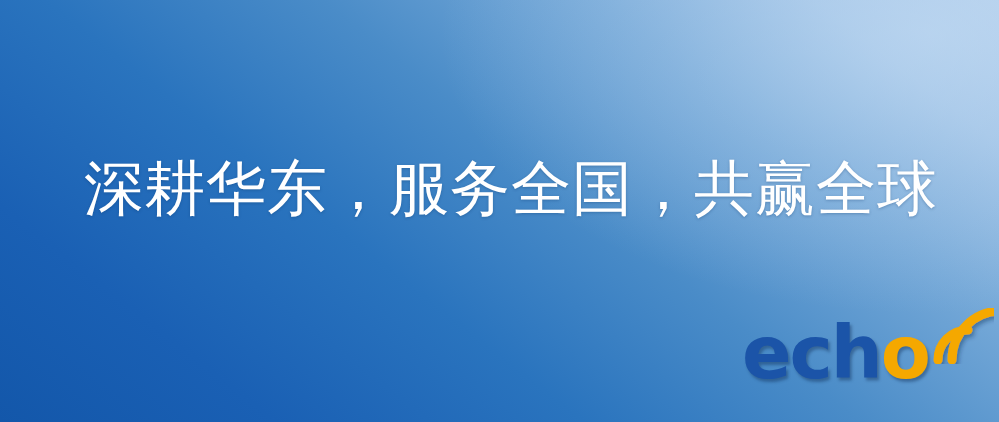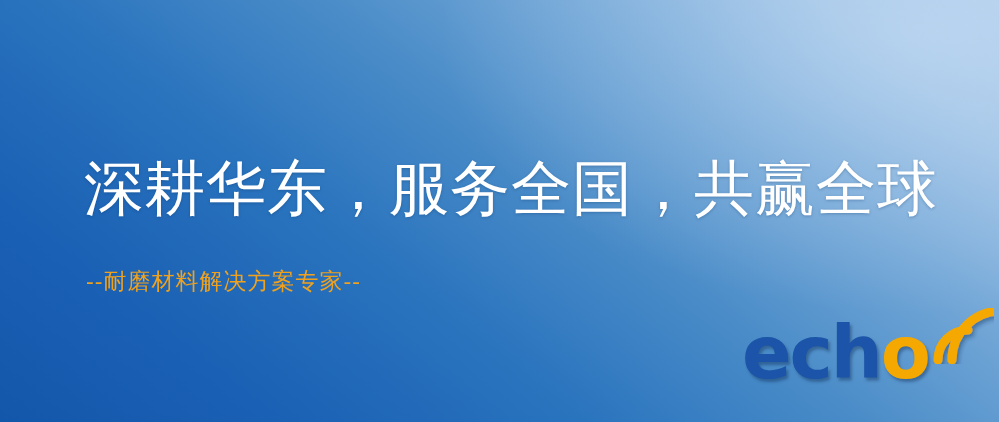--- a/index.html
+++ b/index.html
@@ -132,21 +132,20 @@
     letter-spacing: 0;
   }
 </style>
 </head>
 <body>
 
 <div id="banner">
 
   <h1 class="headline">深耕华东，服务全国，共赢全球</h1>
 
-  <p class="subtitle">--耐磨材料解决方案专家--</p>
 
   <div id="logo">
 
     <div class="logo-wordmark">
       <span class="logo-echo-blue">ech</span><span class="logo-echo-gold">o</span>
 
       <svg class="logo-waves" viewBox="0 0 66 56">
         <defs>
           <filter id="wshadow" x="-40%" y="-40%" width="200%" height="200%">
             <feDropShadow dx="2" dy="3" stdDeviation="2" flood-color="#0c2850" flood-opacity="0.40"></feDropShadow>

